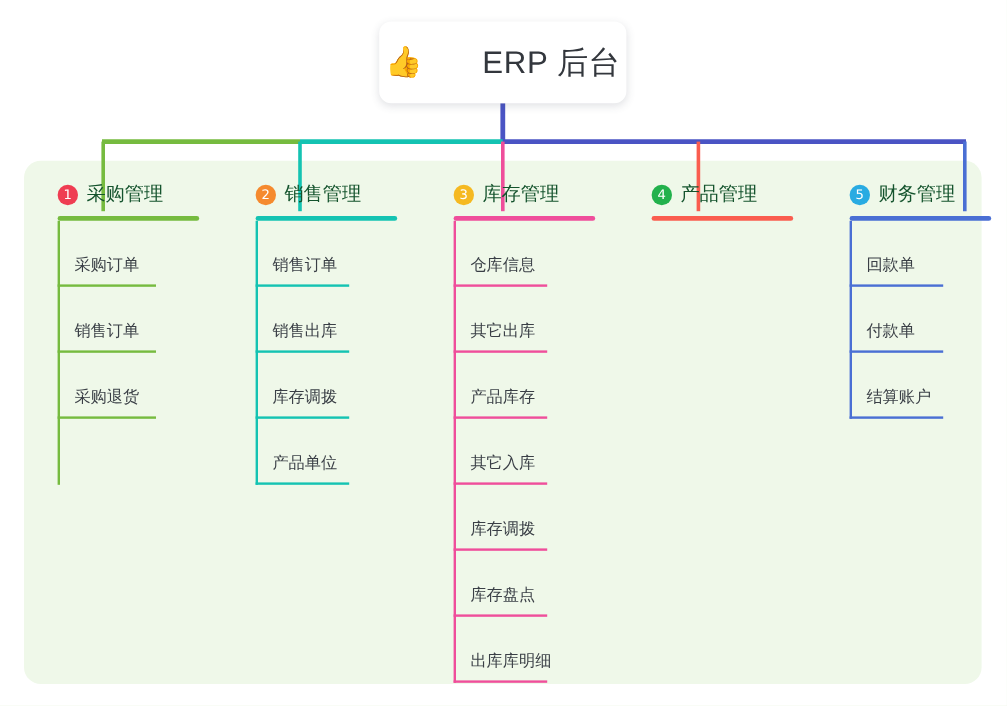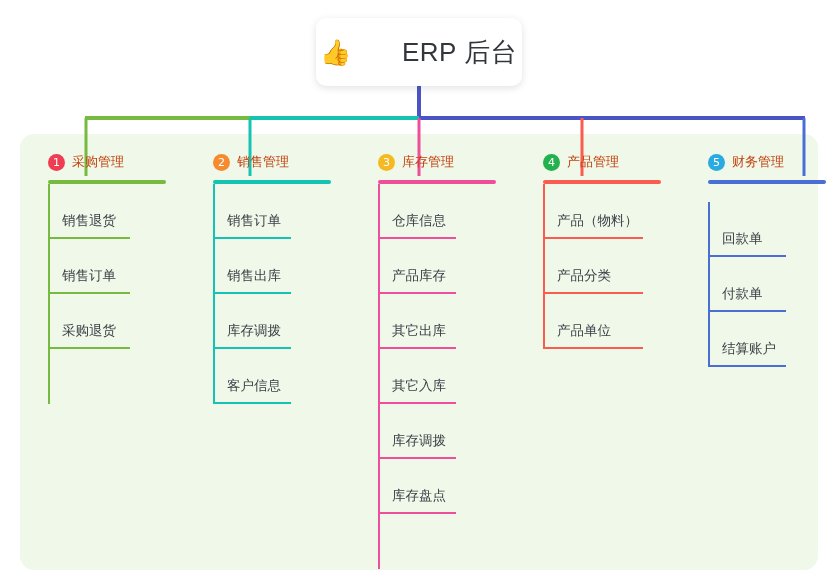--- a/index.html
+++ b/index.html
@@ -40,21 +40,21 @@
   .col{position:absolute;z-index:4;}
   .col-head{
     display:flex;align-items:center;gap:7px;height:24px;
     margin-left:18px;white-space:nowrap;
   }
   .badge{
     width:17px;height:17px;border-radius:50%;
     color:#fff;font-size:11px;line-height:17px;text-align:center;
     flex:0 0 auto;font-family:"DejaVu Sans",sans-serif;
   }
-  .col-title{font-size:13px;color:#c2410c;}
+  .col-title{font-size:16px;color:#14532d;}
   .head-rule{height:4px;border-radius:2px;margin-top:6px;}
 
   .leaf{
     position:relative;height:55px;
   }
   .leaf-label{
     position:absolute;left:32px;bottom:9px;
     font-size:13.5px;color:#3a3f46;white-space:nowrap;
   }
   .leaf-rule{
@@ -91,21 +91,21 @@
   <div id="columns-host">
       <div class="col" style="left: 30px; top: 150px;">
         <div class="col-head">
           <span class="badge" style="background: rgb(239, 61, 82);">1</span>
           <span class="col-title">采购管理</span>
         </div>
         <div class="head-rule" style="background: rgb(118, 187, 63); width: 118px; margin-left: 18px;"></div>
         <div style="position: relative;">
           <div class="spine" style="background: rgb(118, 187, 63); height: 220px;"></div>
           <div class="leaf">
-            <span class="leaf-label">销售退货</span>
+            <span class="leaf-label">采购订单</span>
             <div class="leaf-rule" style="background: rgb(118, 187, 63); width: 82px;"></div>
           </div>
           <div class="leaf">
             <span class="leaf-label">销售订单</span>
             <div class="leaf-rule" style="background: rgb(118, 187, 63); width: 82px;"></div>
           </div>
           <div class="leaf">
             <span class="leaf-label">采购退货</span>
             <div class="leaf-rule" style="background: rgb(118, 187, 63); width: 82px;"></div>
           </div>
@@ -125,88 +125,77 @@
           </div>
           <div class="leaf">
             <span class="leaf-label">销售出库</span>
             <div class="leaf-rule" style="background: rgb(20, 195, 178); width: 78px;"></div>
           </div>
           <div class="leaf">
             <span class="leaf-label">库存调拨</span>
             <div class="leaf-rule" style="background: rgb(20, 195, 178); width: 78px;"></div>
           </div>
           <div class="leaf">
-            <span class="leaf-label">客户信息</span>
+            <span class="leaf-label">产品单位</span>
             <div class="leaf-rule" style="background: rgb(20, 195, 178); width: 78px;"></div>
           </div>
         </div>
       </div>
       <div class="col" style="left: 360px; top: 150px;">
         <div class="col-head">
           <span class="badge" style="background: rgb(245, 185, 33);">3</span>
           <span class="col-title">库存管理</span>
         </div>
         <div class="head-rule" style="background: rgb(239, 78, 155); width: 118px; margin-left: 18px;"></div>
         <div style="position: relative;">
           <div class="spine" style="background: rgb(239, 78, 155); height: 385px;"></div>
           <div class="leaf">
             <span class="leaf-label">仓库信息</span>
             <div class="leaf-rule" style="background: rgb(239, 78, 155); width: 78px;"></div>
           </div>
           <div class="leaf">
+            <span class="leaf-label">其它出库</span>
+            <div class="leaf-rule" style="background: rgb(239, 78, 155); width: 78px;"></div>
+          </div>
+          <div class="leaf">
             <span class="leaf-label">产品库存</span>
             <div class="leaf-rule" style="background: rgb(239, 78, 155); width: 78px;"></div>
           </div>
           <div class="leaf">
-            <span class="leaf-label">其它出库</span>
-            <div class="leaf-rule" style="background: rgb(239, 78, 155); width: 78px;"></div>
-          </div>
-          <div class="leaf">
             <span class="leaf-label">其它入库</span>
             <div class="leaf-rule" style="background: rgb(239, 78, 155); width: 78px;"></div>
           </div>
           <div class="leaf">
             <span class="leaf-label">库存调拨</span>
             <div class="leaf-rule" style="background: rgb(239, 78, 155); width: 78px;"></div>
           </div>
           <div class="leaf">
             <span class="leaf-label">库存盘点</span>
+            <div class="leaf-rule" style="background: rgb(239, 78, 155); width: 78px;"></div>
+          </div>
+          <div class="leaf">
+            <span class="leaf-label">出库库明细</span>
             <div class="leaf-rule" style="background: rgb(239, 78, 155); width: 78px;"></div>
           </div>
         </div>
       </div>
       <div class="col" style="left: 525px; top: 150px;">
         <div class="col-head">
           <span class="badge" style="background: rgb(34, 177, 76);">4</span>
           <span class="col-title">产品管理</span>
         </div>
         <div class="head-rule" style="background: rgb(250, 93, 79); width: 118px; margin-left: 18px;"></div>
-        <div style="position: relative;">
-          <div class="spine" style="background: rgb(250, 93, 79); height: 165px;"></div>
-          <div class="leaf">
-            <span class="leaf-label">产品（物料）</span>
-            <div class="leaf-rule" style="background: rgb(250, 93, 79); width: 100px;"></div>
-          </div>
-          <div class="leaf">
-            <span class="leaf-label">产品分类</span>
-            <div class="leaf-rule" style="background: rgb(250, 93, 79); width: 100px;"></div>
-          </div>
-          <div class="leaf">
-            <span class="leaf-label">产品单位</span>
-            <div class="leaf-rule" style="background: rgb(250, 93, 79); width: 100px;"></div>
-          </div>
-        </div>
       </div>
       <div class="col" style="left: 690px; top: 150px;">
         <div class="col-head">
           <span class="badge" style="background: rgb(41, 171, 226);">5</span>
           <span class="col-title">财务管理</span>
         </div>
         <div class="head-rule" style="background: rgb(74, 111, 212); width: 118px; margin-left: 18px;"></div>
-        <div style="position: relative; margin-top: 18px;">
+        <div style="position: relative;">
           <div class="spine" style="background: rgb(74, 111, 212); height: 165px;"></div>
           <div class="leaf">
             <span class="leaf-label">回款单</span>
             <div class="leaf-rule" style="background: rgb(74, 111, 212); width: 78px;"></div>
           </div>
           <div class="leaf">
             <span class="leaf-label">付款单</span>
             <div class="leaf-rule" style="background: rgb(74, 111, 212); width: 78px;"></div>
           </div>
           <div class="leaf">

